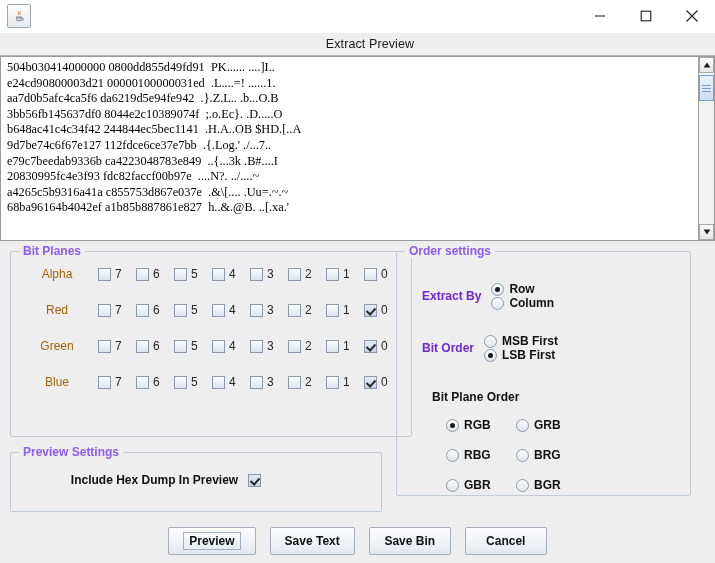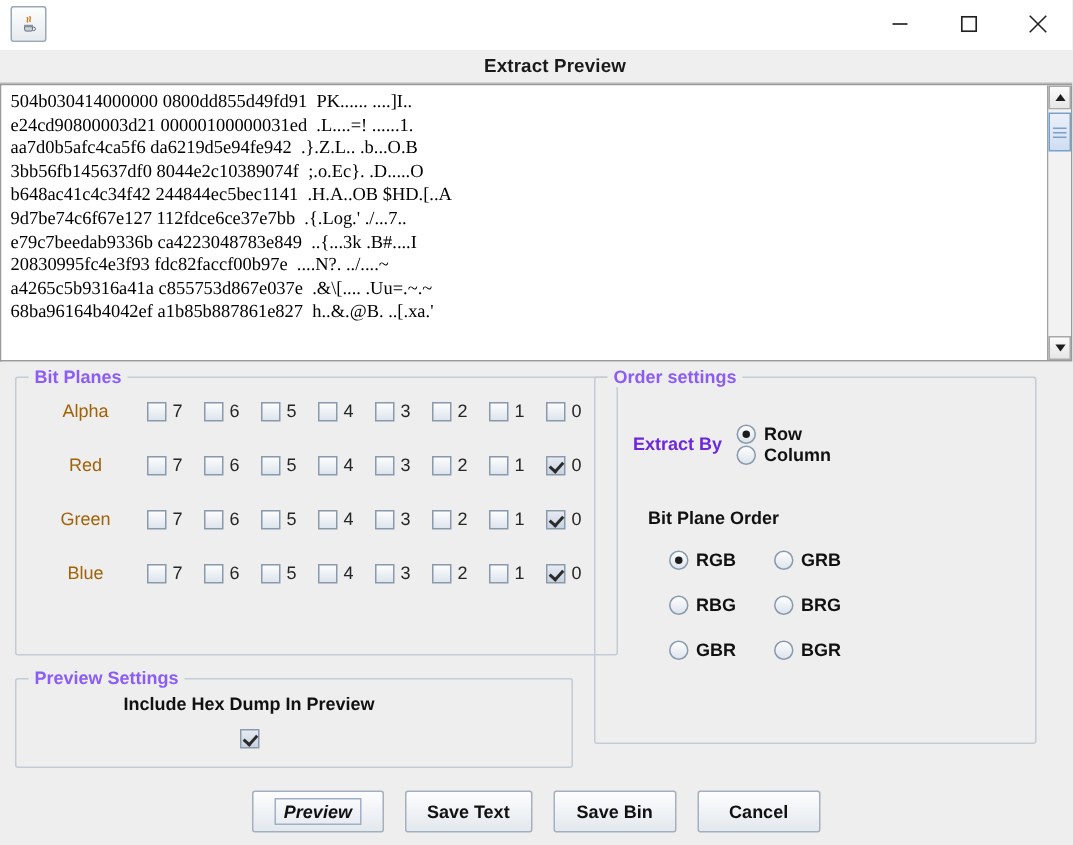--- a/index.html
+++ b/index.html
@@ -58,21 +58,21 @@
   #dialog-title-strip {
     height: 22px;
     background: #efefef;
     border-bottom: 1px solid #b9b9b9;
     display: flex;
     align-items: center;
     justify-content: center;
   }
   #dialog-title {
     font-size: 12.5px;
-    font-weight: bold;
+    font-weight: normal;
     color: #1a1a1a;
     letter-spacing: 0.1px;
     margin-left: 25px;
   }
 
   
   #preview-wrap {
     position: relative;
     margin: 0;
     height: 185px;
@@ -228,21 +228,20 @@
   }
 
   
   .ps-row {
     display: flex;
     align-items: center;
     justify-content: center;
     height: 100%;
     gap: 10px;
     padding-right: 60px;
-    flex-direction: column;
   }
   .ps-label { font-weight: bold; font-size: 12px; color: #111; }
 
   
   .os-row {
     display: flex;
     align-items: center;
     padding-left: 16px;
   }
   #os-extract { margin-top: 26px; }
@@ -320,21 +319,20 @@
     display: flex;
     align-items: center;
     justify-content: center;
     box-sizing: border-box;
     padding: 0 14px;
   }
   .btn .focusring {
     border: 1px solid #9fb0c6;
     padding: 1px 5px;
     display: inline-block;
-    font-style: italic;
   }
 </style>
 </head>
 <body>
 
 <div id="titlebar">
   <div id="app-icon">
     <svg width="14" height="14" viewBox="0 0 16 16">
       <path d="M5 10h6v2.2a1.2 1.2 0 0 1-1.2 1.2H6.2A1.2 1.2 0 0 1 5 12.2z" fill="#c8d0d8" stroke="#5a6672" stroke-width="0.7"></path>
       <path d="M11 10.4h1a1.3 1.3 0 0 1 0 2.6h-1" fill="none" stroke="#5a6672" stroke-width="0.7"></path>
@@ -571,20 +569,33 @@
             <span class="rdo sel"></span>
             <span class="rtext">Row</span>
           </span>
           <span class="radio-opt">
             <span class="rdo"></span>
             <span class="rtext">Column</span>
           </span>
         </span>
     </div>
 
+    <div class="os-row" id="os-bitorder">
+      <span class="os-label">Bit Order</span>
+      <span id="bit-order-opts">
+          <span class="radio-opt">
+            <span class="rdo"></span>
+            <span class="rtext">MSB First</span>
+          </span>
+          <span class="radio-opt">
+            <span class="rdo sel"></span>
+            <span class="rtext">LSB First</span>
+          </span>
+        </span>
+    </div>
 
     <div id="bitplaneorder-title">Bit Plane Order</div>
     <div id="bpo-grid">
         <span class="radio-opt">
           <span class="rdo sel"></span>
           <span class="rtext">RGB</span>
         </span>
         <span class="radio-opt">
           <span class="rdo"></span>
           <span class="rtext">GRB</span>

